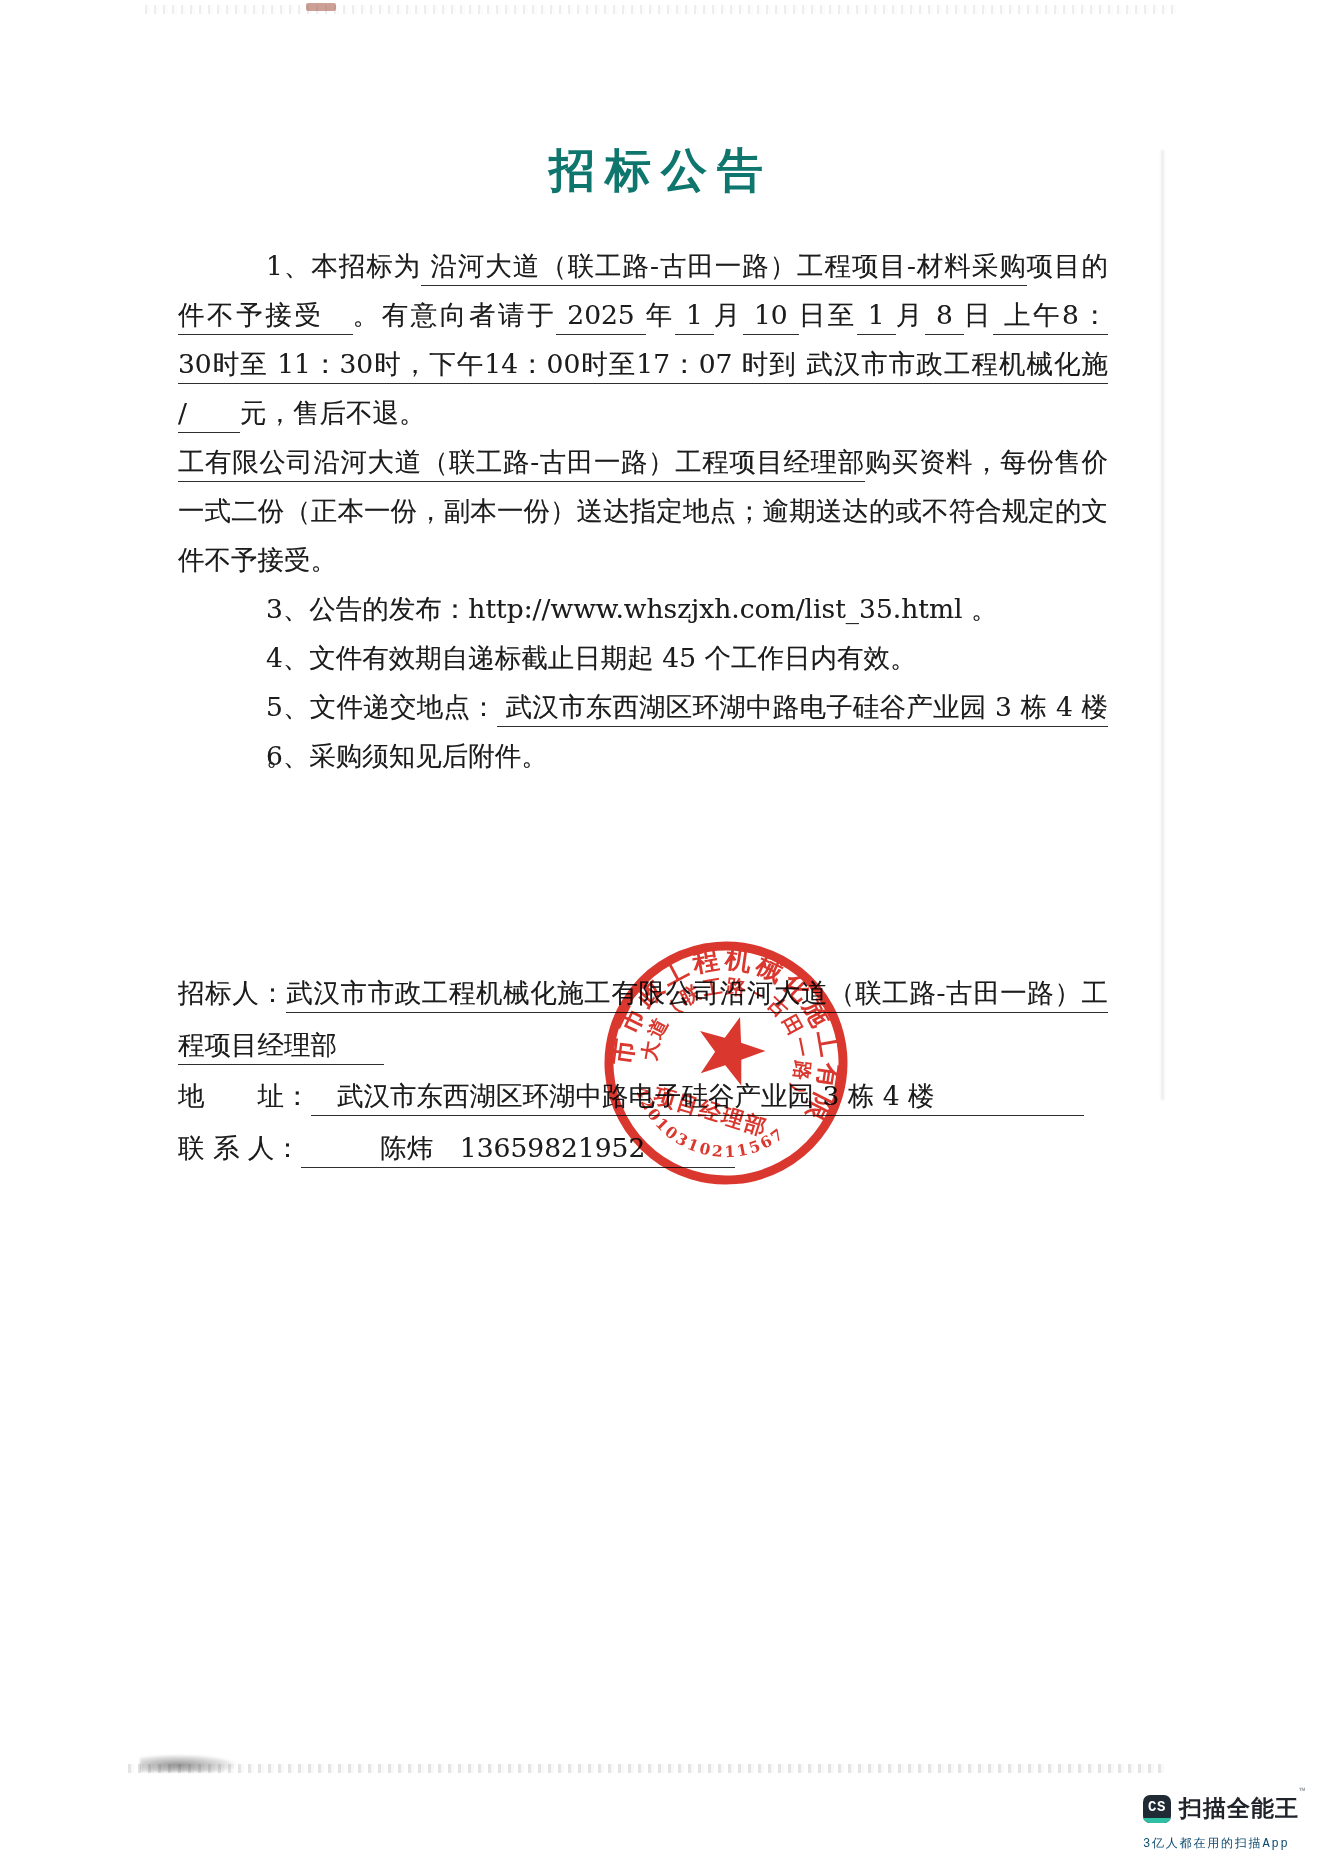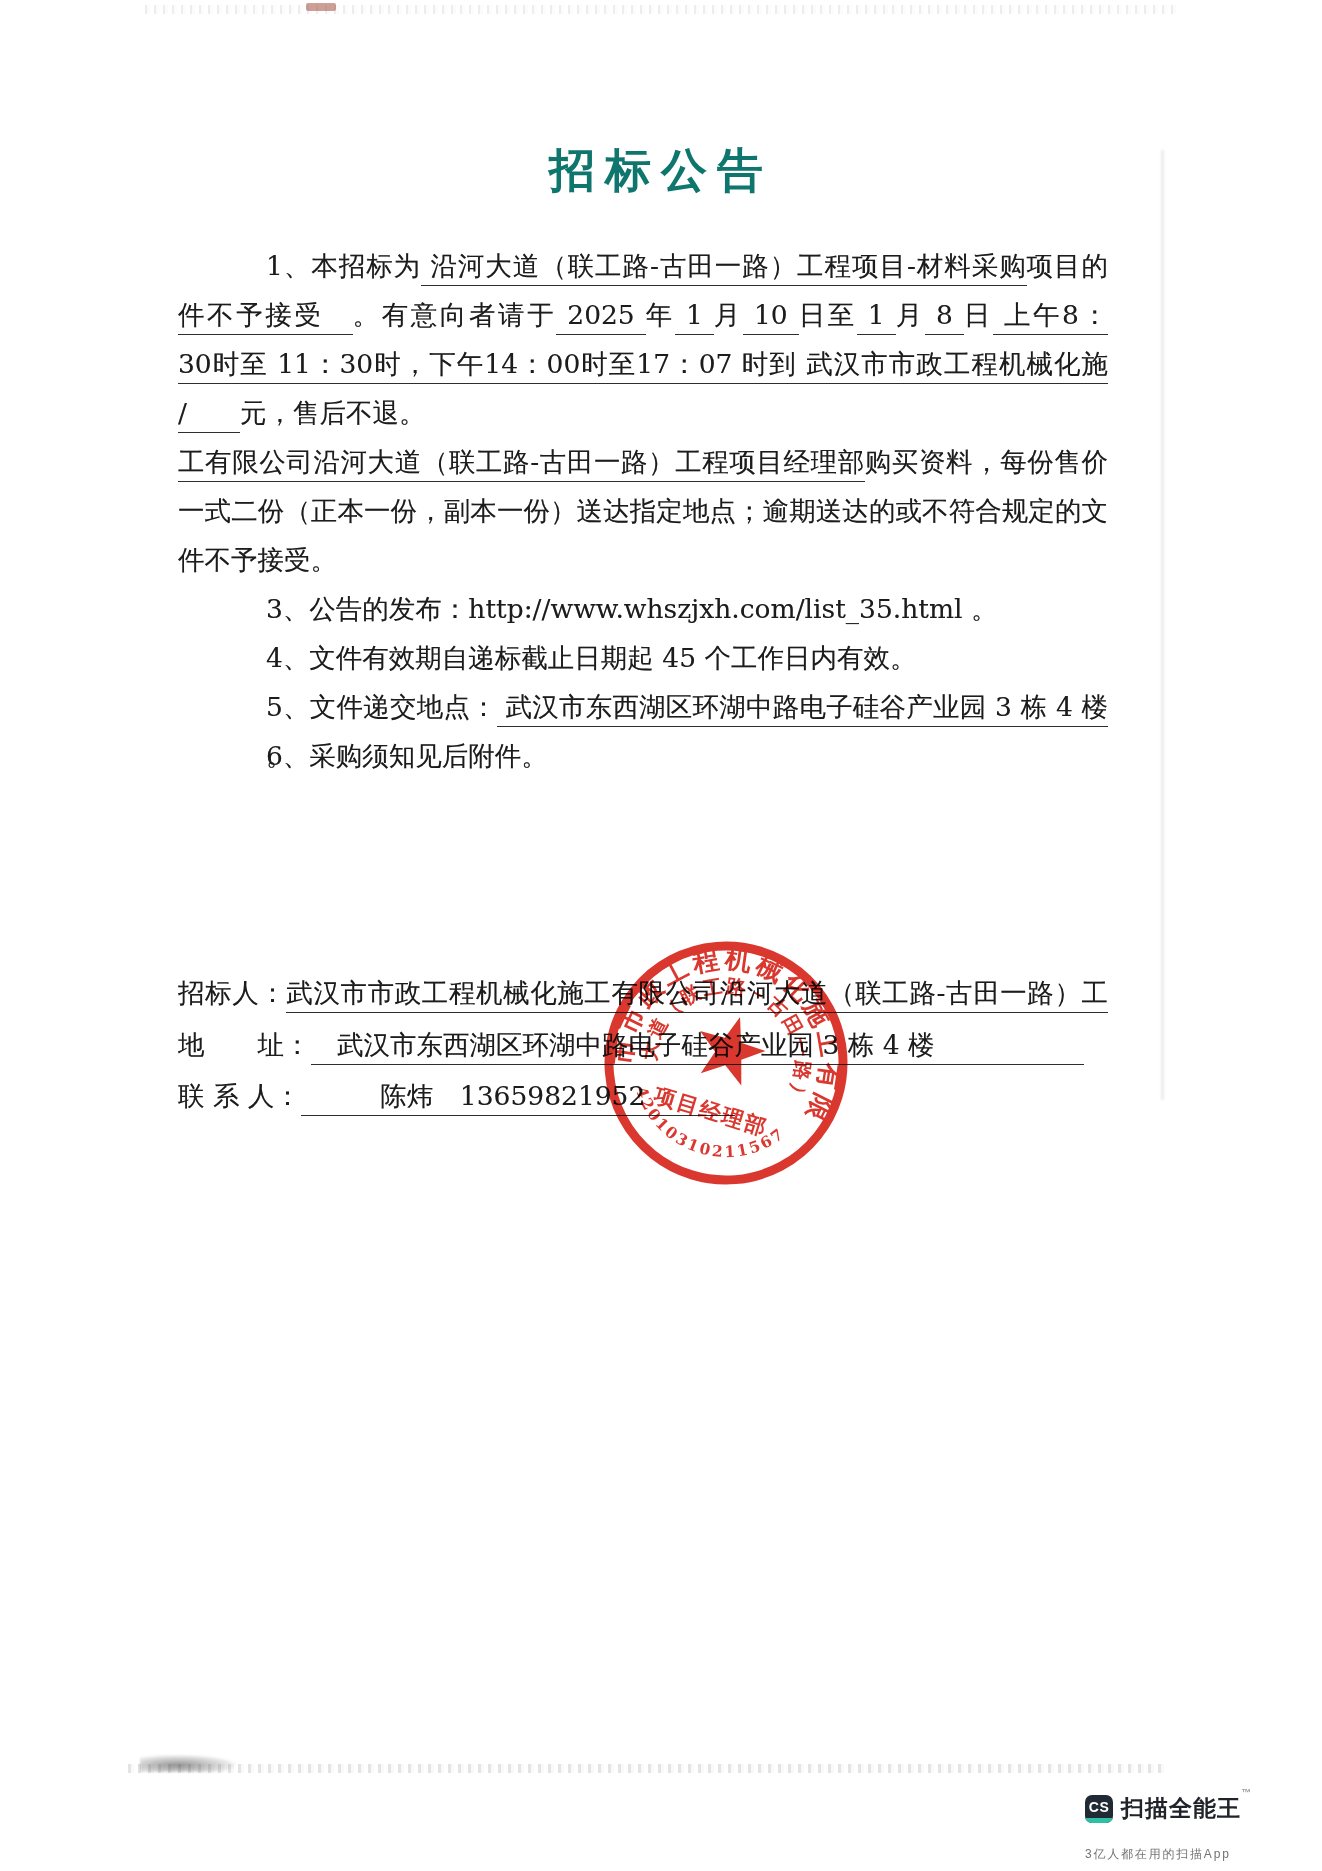--- a/index.html
+++ b/index.html
@@ -24,30 +24,30 @@
   .footer-block .tline{height:51.5px;}
   .tline.fill{text-align-last:justify;}
   .tline.ind{padding-left:88px;}
   .u{border-bottom:1.6px solid #2e2e2e;padding-bottom:4px;}
   .tline span{text-shadow:0 0 .5px rgba(0,0,0,.35);}
 
   .stamp{position:absolute;left:599px;top:936px;width:254px;height:254px;z-index:5;
          mix-blend-mode:multiply;opacity:.92;}
   .stamp svg{display:block;}
 
-  .wm{position:absolute;left:1085px;top:1793px;width:170px;z-index:3;
-      font-family:Liberation Sans, sans-serif;}
+  .wm{position:absolute;left:1143px;top:1793px;width:170px;z-index:3;
+      font-family:Liberation Mono, monospace;}
   .wm-row{display:flex;align-items:center;gap:8px;}
   .wm-logo{position:relative;width:28px;height:28px;border-radius:7px;background:#202a35;overflow:hidden;
     display:flex;align-items:center;justify-content:center;flex:0 0 auto;}
   .wm-logo .cs{color:#ffffff;font-weight:bold;font-size:14px;letter-spacing:.5px;line-height:1;margin-top:-3px;}
   .wm-logo .accent{position:absolute;left:0;bottom:0;width:100%;height:5px;background:#2ebfa5;}
   .wm-brand{font-size:23px;font-weight:bold;color:#20242a;letter-spacing:1px;white-space:nowrap;}
   .wm-tm{font-size:10px;color:#9aa0a6;vertical-align:top;position:relative;top:-6px;}
-  .wm-sub{margin-top:22px;font-size:12px;color:#737373;letter-spacing:1.8px;white-space:nowrap;}
+  .wm-sub{margin-top:11px;font-size:12px;color:#0c4a6e;letter-spacing:1.8px;white-space:nowrap;}
 </style>
 </head>
 <body>
 
 <div class="page">
 
   <div class="edge-top"></div>
   <div class="edge-top-red"></div>
   <div class="edge-right"></div>
   <div class="edge-bottom"></div>
@@ -64,20 +64,21 @@
       <div class="tline fill"><span>一式二份（正本一份，副本一份）送达指定地点；逾期送达的或不符合规定的文</span></div>
       <div class="tline"><span>件不予接受。</span></div>
       <div class="tline ind"><span>3、公告的发布：http://www.whszjxh.com/list_35.html 。</span></div>
       <div class="tline ind"><span>4、文件有效期自递标截止日期起 45 个工作日内有效。</span></div>
       <div class="tline fill ind"><span>5、文件递交地点：</span><span class="u"> 武汉市东西湖区环湖中路电子硅谷产业园 3 栋 4 楼 </span><span>。</span></div>
       <div class="tline ind"><span>6、采购须知见后附件。</span></div>
     </div>
 
   <div class="footer-block">
       <div class="tline fill"><span>招标人：</span><span class="u">武汉市市政工程机械化施工有限公司沿河大道（联工路-古田一路）工</span></div>
+      <div class="tline"><span class="u" style="padding-right: 20px;">程项目经理部　</span></div>
       <div class="tline"><span>地　　址：</span><span class="u" style="padding-right: 150px;">　武汉市东西湖区环湖中路电子硅谷产业园 3 栋 4 楼</span></div>
       <div class="tline"><span>联 系 人：</span><span class="u" style="padding-right: 90px;">　　　陈炜　13659821952</span></div>
     </div>
 
   <div class="stamp">
     <svg width="254" height="254" viewBox="-127 -127 254 254" xmlns="http://www.w3.org/2000/svg">
       <g transform="rotate(17)" fill="#d7261d">
         <circle r="117" fill="none" stroke="#d7261d" stroke-width="9"></circle>
         <path id="arcOuter" d="M -91.3 26.2 A 95 95 0 1 1 91.3 26.2" fill="none"></path>
         <path id="arcInner" d="M -67.3 19.3 A 70 70 0 1 1 67.3 19.3" fill="none"></path>

